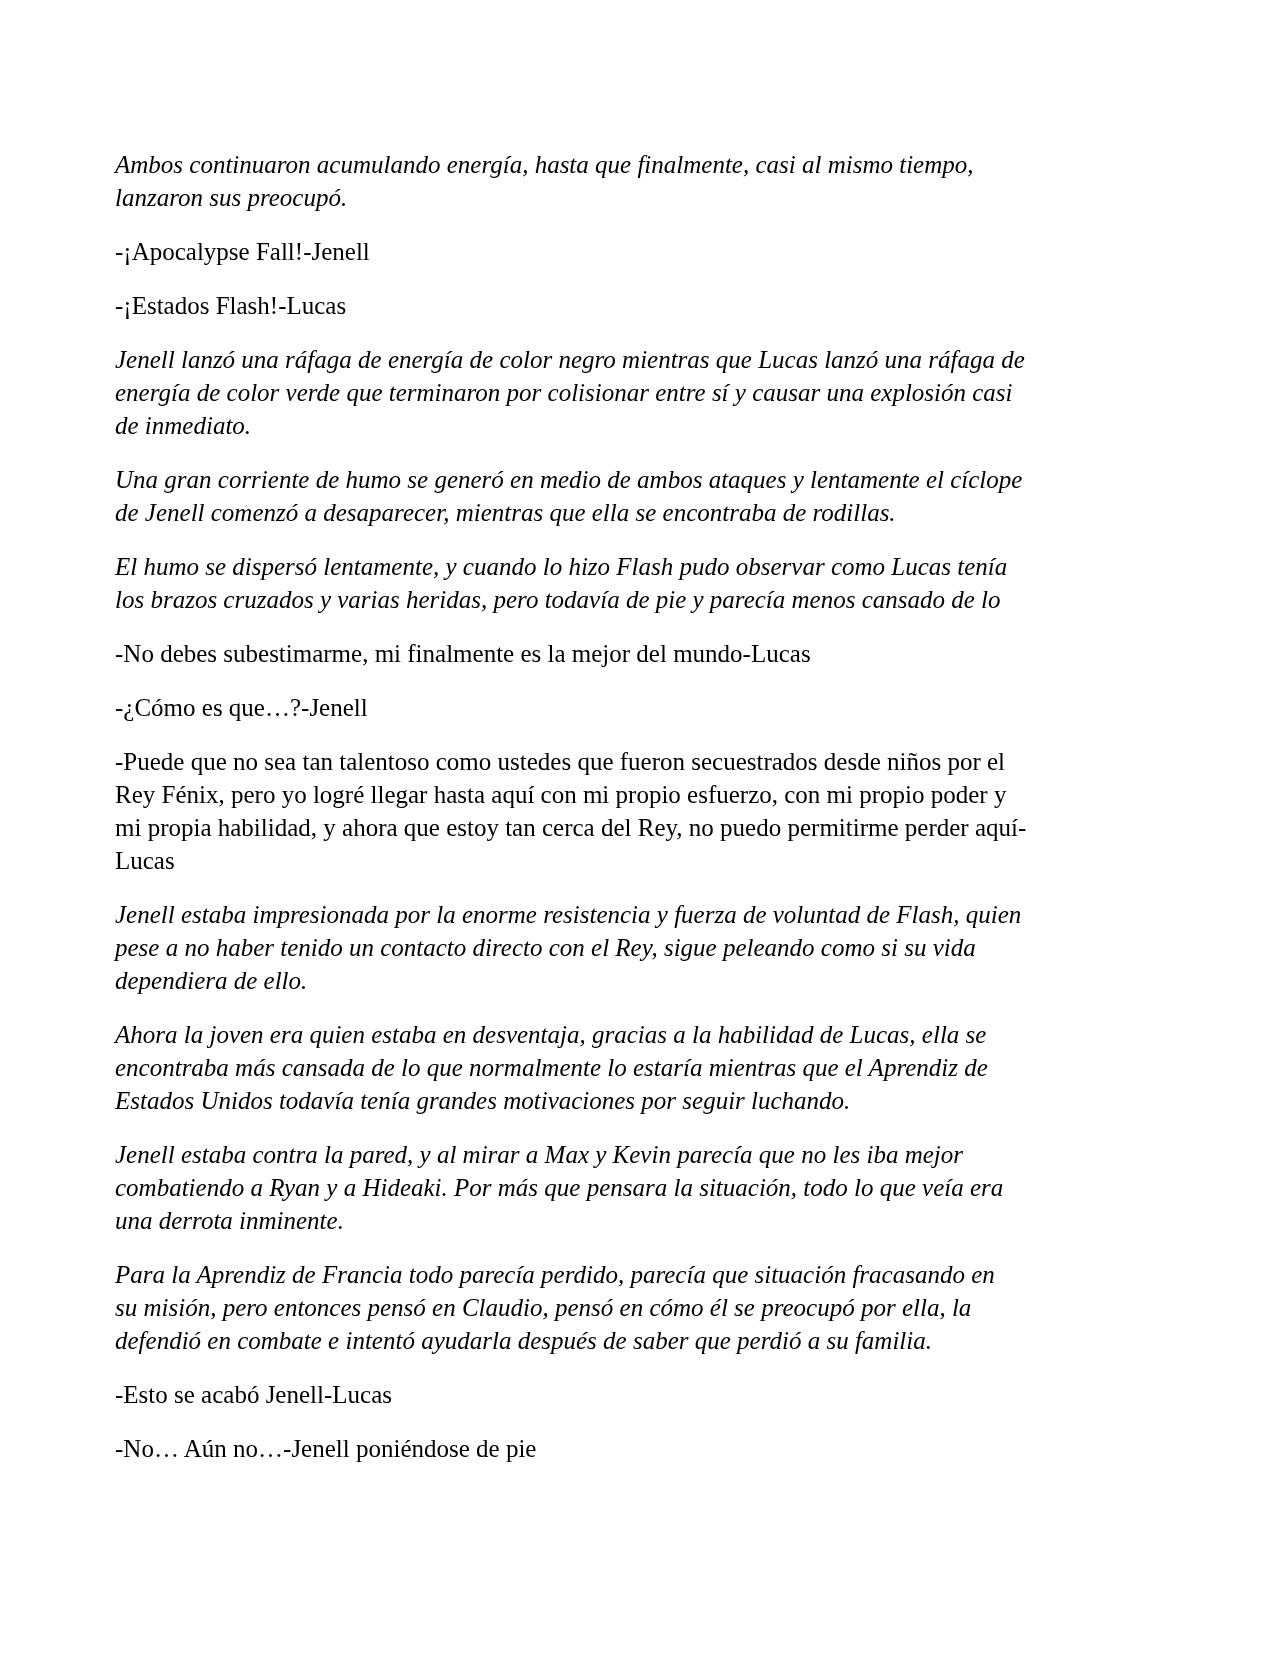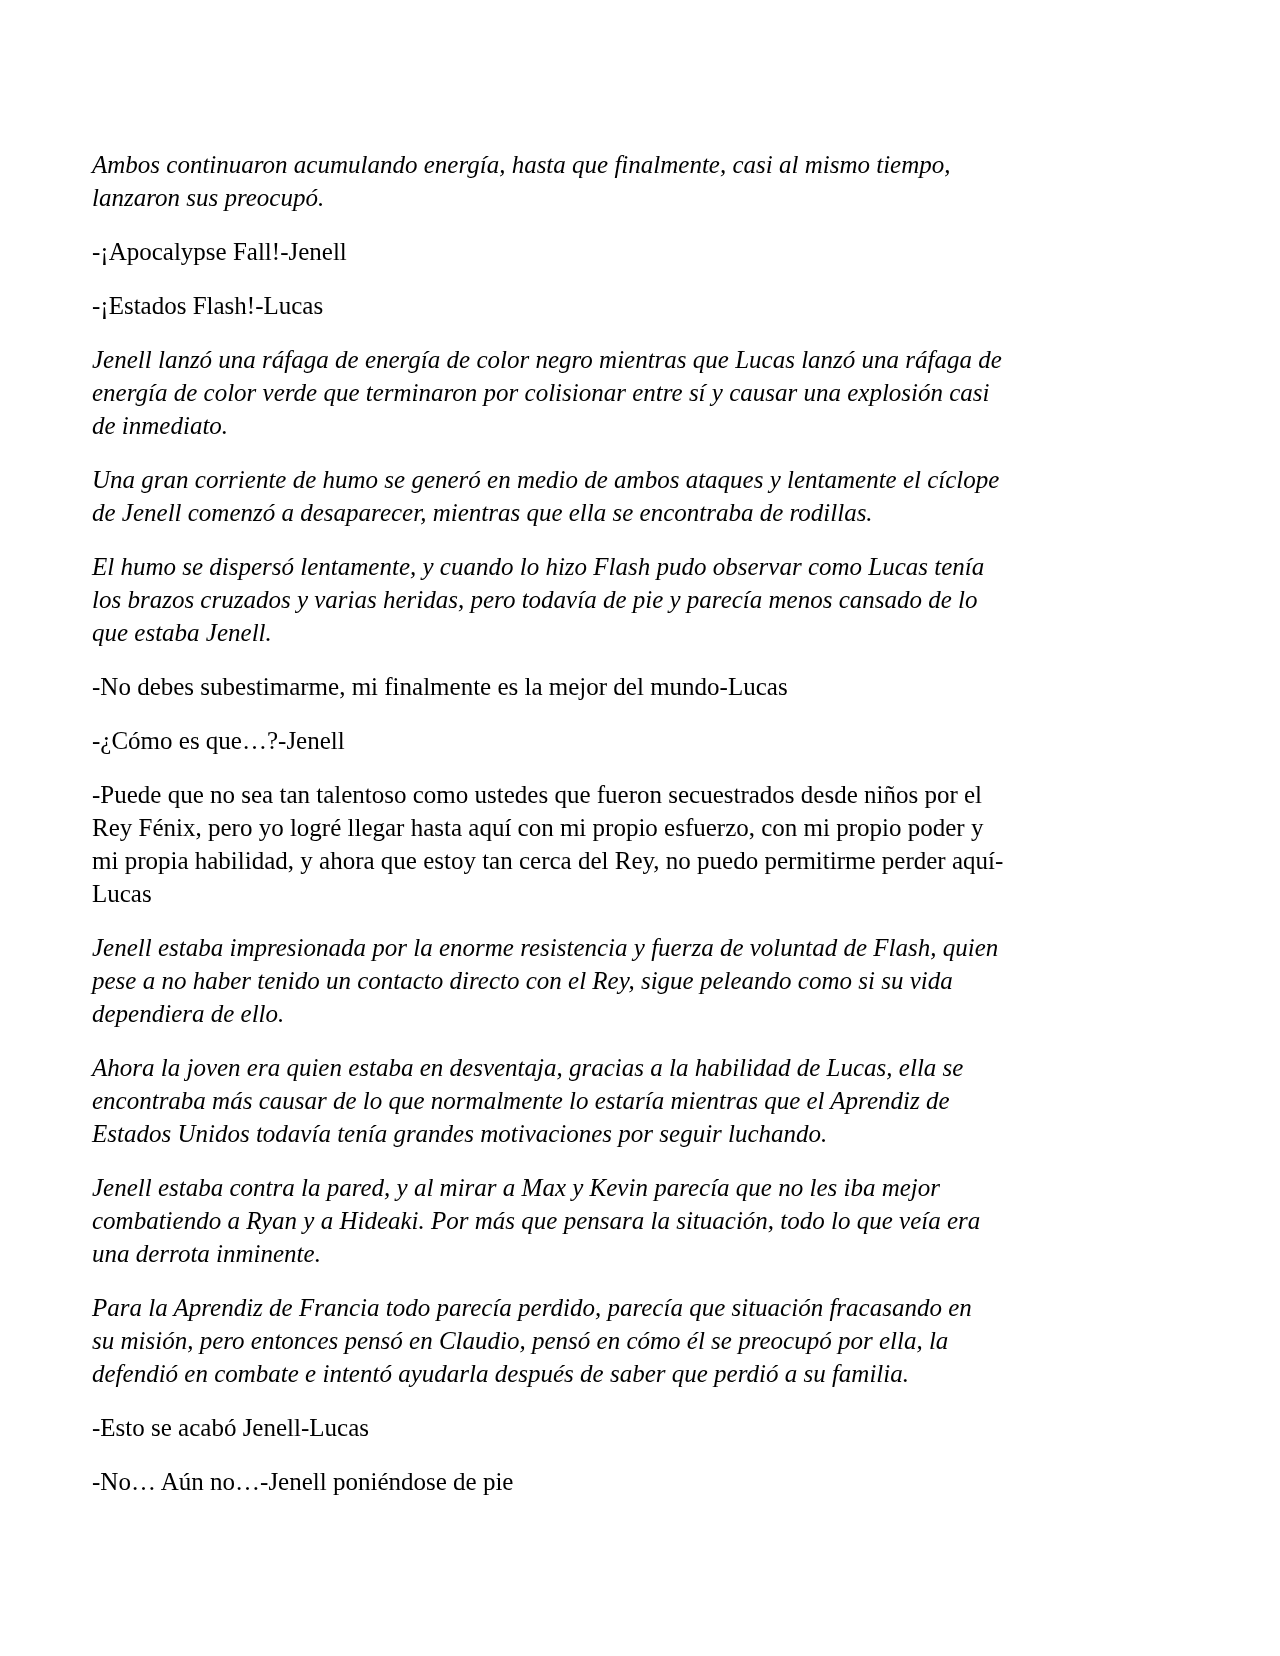--- a/index.html
+++ b/index.html
@@ -10,21 +10,21 @@
   .page {
     position: relative;
     box-sizing: border-box;
     width: 1280px;
     height: 1656px;
     margin: 0 auto;
     background: #ffffff;
     color: #000000;
     font-family: "Liberation Serif", "DejaVu Serif", serif;
     font-size: 25px;
-    padding: 148px 168px 0 92px;
+    padding: 148px 168px 0 115px;
     overflow: hidden;
   }
   .para {
     margin: 0 0 21px 0;
     padding: 0;
   }
   .para.italic { font-style: italic; }
   .line {
     display: block;
     line-height: 33px;
@@ -56,21 +56,20 @@
   </p>
 
   <p class="para italic">
     <span class="line">Una gran corriente de humo se generó en medio de ambos ataques y lentamente el cíclope</span>
     <span class="line">de Jenell comenzó a desaparecer, mientras que ella se encontraba de rodillas.</span>
   </p>
 
   <p class="para italic">
     <span class="line">El humo se dispersó lentamente, y cuando lo hizo Flash pudo observar como Lucas tenía</span>
     <span class="line">los brazos cruzados y varias heridas, pero todavía de pie y parecía menos cansado de lo</span>
-    <span class="line">que estaba Jenell.</span>
   </p>
 
   <p class="para">
     <span class="line">-No debes subestimarme, mi finalmente es la mejor del mundo-Lucas</span>
   </p>
 
   <p class="para">
     <span class="line">-¿Cómo es que…?-Jenell</span>
   </p>
 
@@ -82,21 +81,21 @@
   </p>
 
   <p class="para italic">
     <span class="line">Jenell estaba impresionada por la enorme resistencia y fuerza de voluntad de Flash, quien</span>
     <span class="line">pese a no haber tenido un contacto directo con el Rey, sigue peleando como si su vida</span>
     <span class="line">dependiera de ello.</span>
   </p>
 
   <p class="para italic">
     <span class="line">Ahora la joven era quien estaba en desventaja, gracias a la habilidad de Lucas, ella se</span>
-    <span class="line">encontraba más causar de lo que normalmente lo estaría mientras que el Aprendiz de</span>
+    <span class="line">encontraba más cansada de lo que normalmente lo estaría mientras que el Aprendiz de</span>
     <span class="line">Estados Unidos todavía tenía grandes motivaciones por seguir luchando.</span>
   </p>
 
   <p class="para italic">
     <span class="line">Jenell estaba contra la pared, y al mirar a Max y Kevin parecía que no les iba mejor</span>
     <span class="line">combatiendo a Ryan y a Hideaki. Por más que pensara la situación, todo lo que veía era</span>
     <span class="line">una derrota inminente.</span>
   </p>
 
   <p class="para italic">

